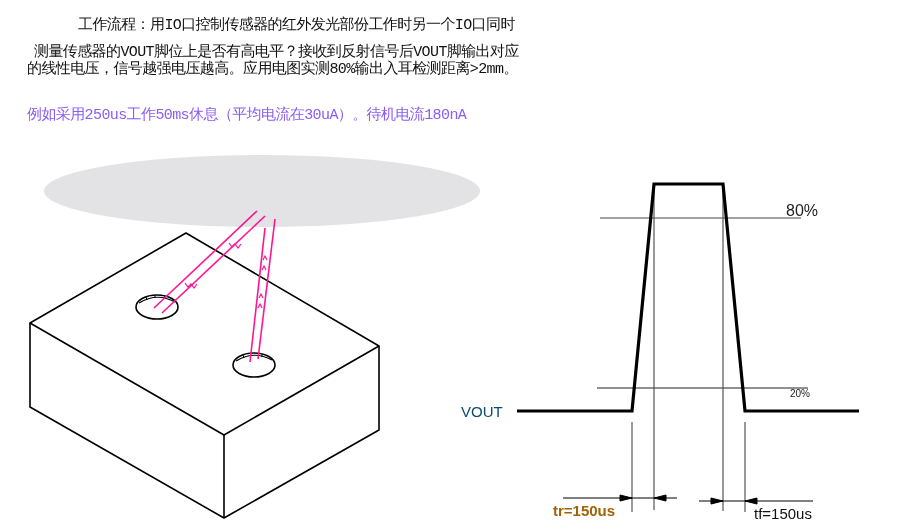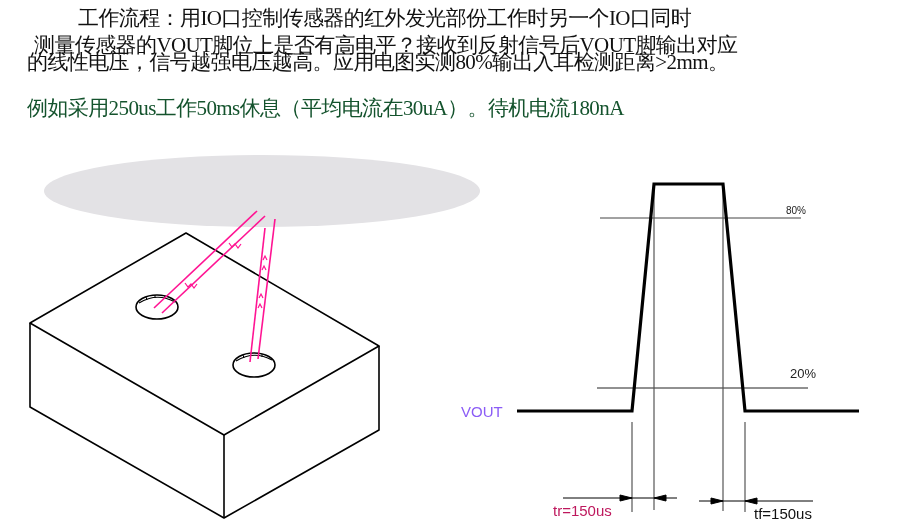--- a/index.html
+++ b/index.html
@@ -1,20 +1,20 @@
 <!DOCTYPE html>
 <html><head>
 <meta charset="utf-8">
 <style>
   html, body { margin: 0; padding: 0; background: #ffffff; }
   body { width: 902px; height: 521px; position: relative; overflow: hidden;
          font-family: "DejaVu Serif", "Liberation Serif", serif; }
-  .txt { position: absolute; white-space: nowrap; font-size: 21px; line-height: 24px;
-         color: #111111; font-family: Liberation Serif, serif; letter-spacing: -0.6px; }
-  .red { color: #14532d; }
+  .txt { position: absolute; white-space: nowrap; font-size: 15px; line-height: 24px;
+         color: #111111; font-family: Liberation Mono, monospace; letter-spacing: -0.6px; margin-top: 8px; }
+  .red { color: #8b5cf6; }
   svg { position: absolute; left: 0; top: 0; }
   .lbl { font-family: "Liberation Sans", "DejaVu Sans", sans-serif; }
 </style>
 </head>
 <body>
 
 <div class="txt" style="left:78px; top:6px;">工作流程：用IO口控制传感器的红外发光部份工作时另一个IO口同时</div>
 <div class="txt" style="left:34px; top:33px;">测量传感器的VOUT脚位上是否有高电平？接收到反射信号后VOUT脚输出对应</div>
 <div class="txt" style="left:27px; top:50px;">的线性电压，信号越强电压越高。应用电图实测80%输出入耳检测距离&gt;2mm。</div>
 <div class="txt red" style="left:27px; top:96px;">例如采用250us工作50ms休息（平均电流在30uA）。待机电流180nA</div>
@@ -79,17 +79,17 @@
     <polygon points="654,498 666,495 666,501" fill="#000"></polygon>
   </g>
 
   <g stroke="#000" stroke-width="1">
     <line x1="699" y1="501" x2="813" y2="501"></line>
     <polygon points="723,501 711,498 711,504" fill="#000"></polygon>
     <polygon points="745,501 757,498 757,504" fill="#000"></polygon>
   </g>
 </svg>
 
-<div class="lbl" style="position:absolute; left:461px; top:403px; font-size:15px; line-height:18px; color:#8b5cf6;">VOUT</div>
-<div class="lbl" style="position:absolute; left:786px; top:205px; font-size:10px; line-height:12px; color:#222;">80%</div>
-<div class="lbl" style="position:absolute; left:790px; top:368px; font-size:13px; line-height:12px; color:#222;">20%</div>
-<div class="lbl" style="position:absolute; left:553px; top:502px; font-size:15px; line-height:18px; color:#be185d;">tr=150us</div>
+<div class="lbl" style="position:absolute; left:461px; top:403px; font-size:15px; line-height:18px; color:#0c4a6e;">VOUT</div>
+<div class="lbl" style="position:absolute; left:786px; top:205px; font-size:16px; line-height:12px; color:#222;">80%</div>
+<div class="lbl" style="position:absolute; left:790px; top:388px; font-size:10px; line-height:12px; color:#222;">20%</div>
+<div class="lbl" style="position:absolute; left:553px; top:502px; font-size:15px; line-height:18px; color:#a16207;font-weight:bold;">tr=150us</div>
 <div class="lbl" style="position:absolute; left:754px; top:505px; font-size:15px; line-height:18px; color:#111;">tf=150us</div>
 
 </body></html>

